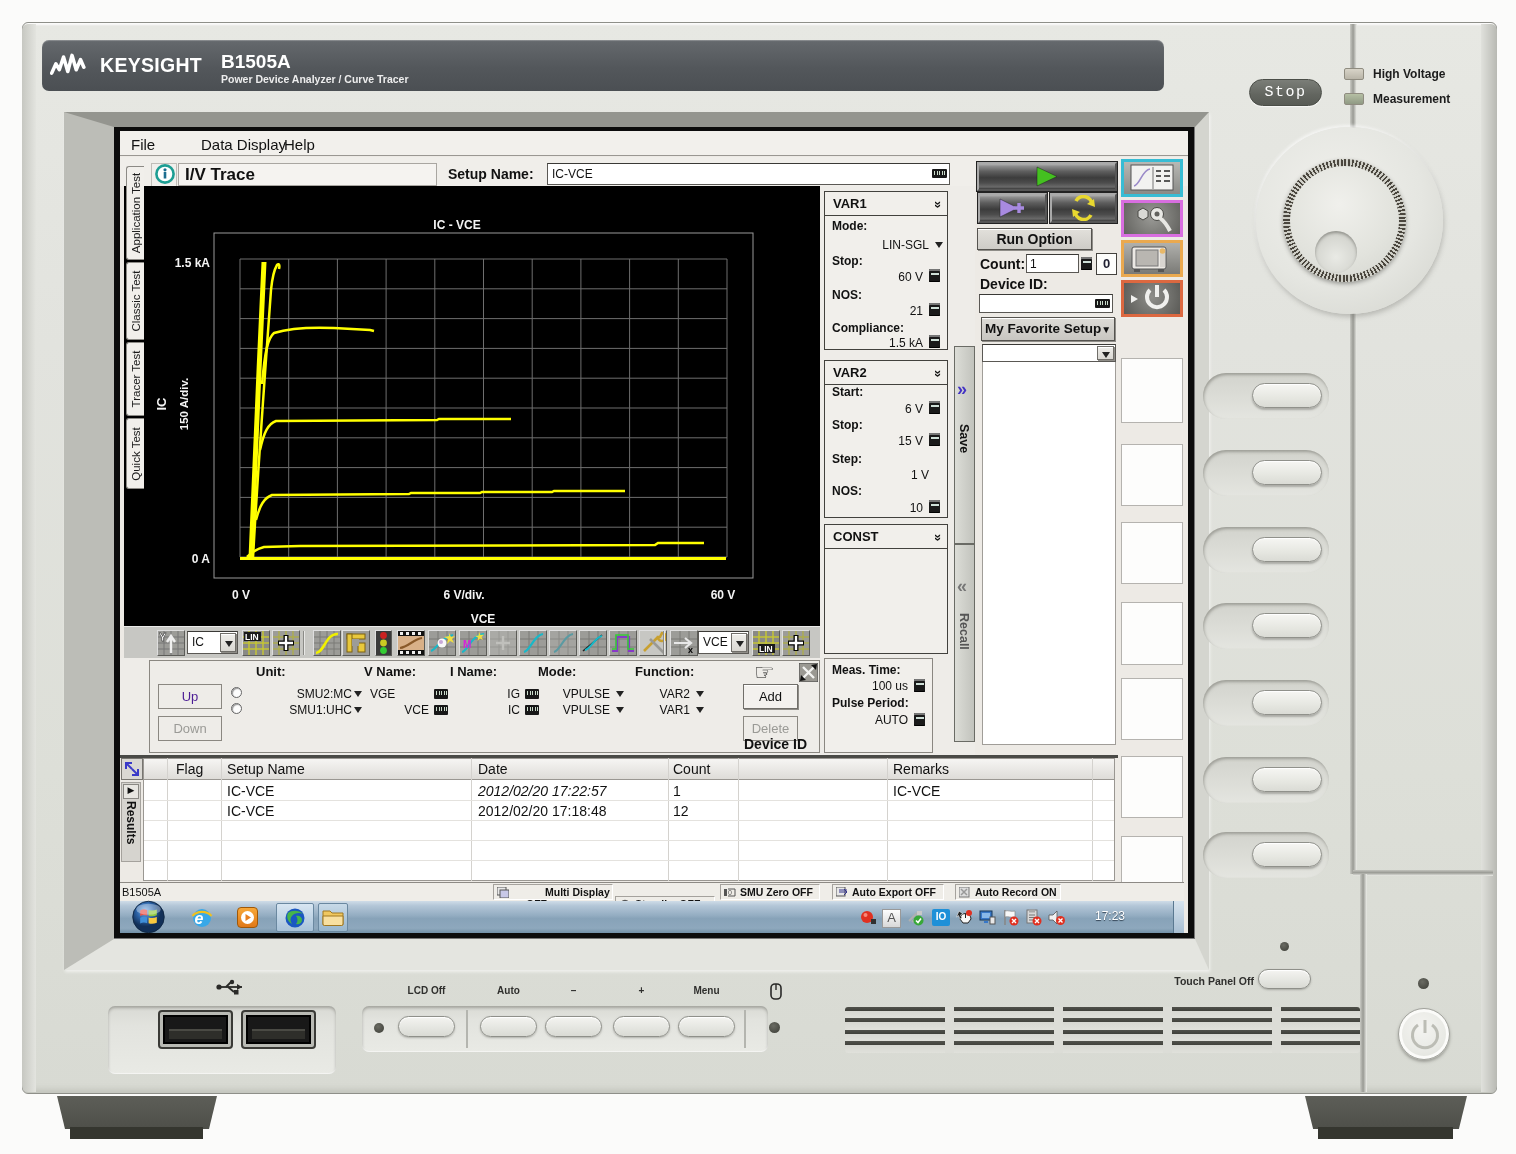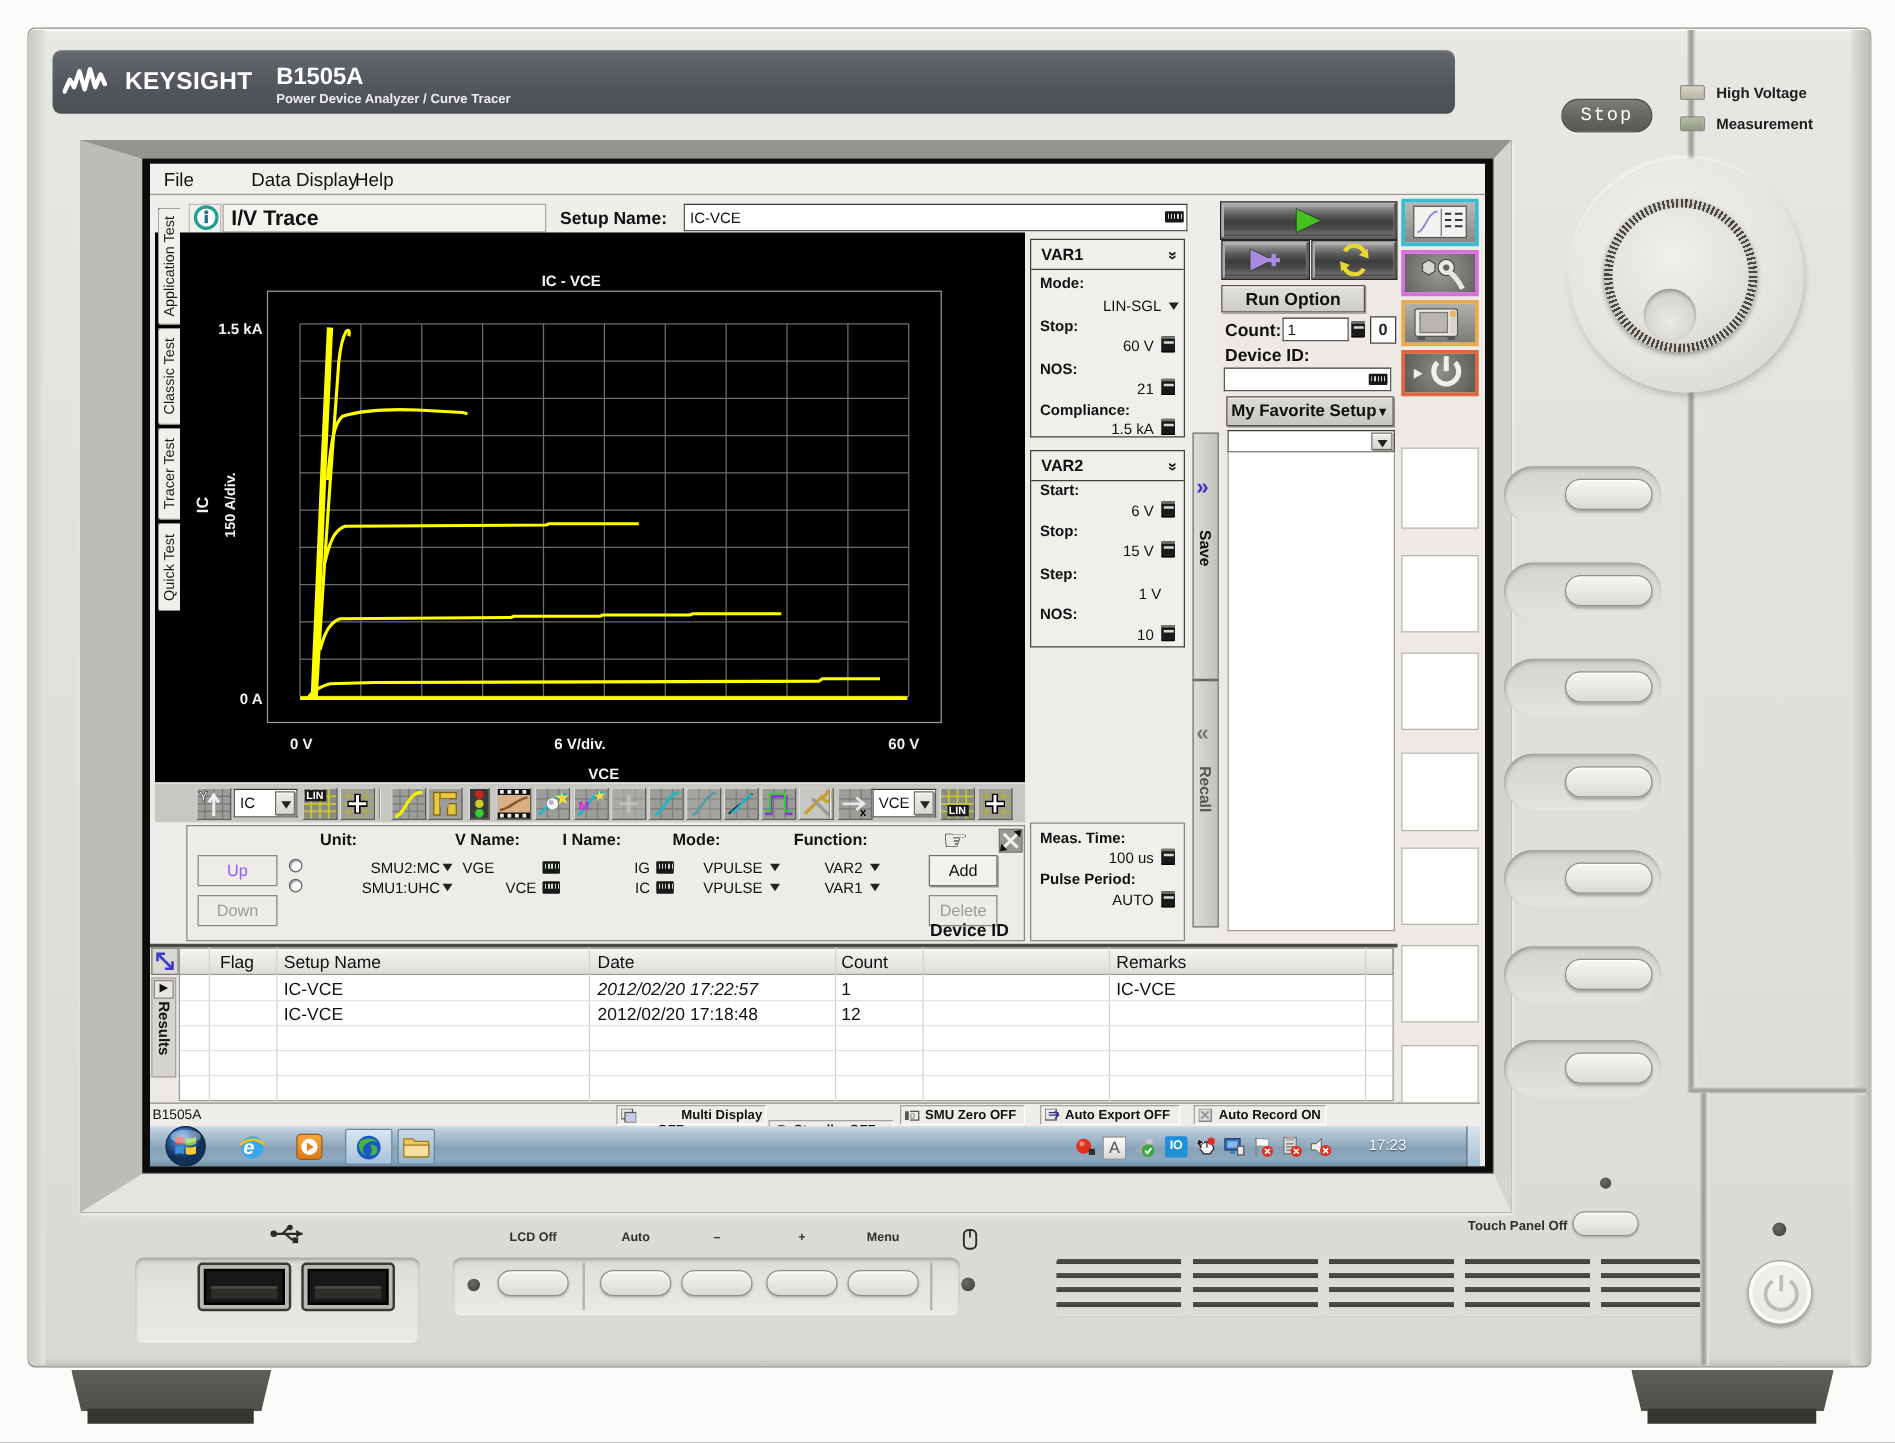--- a/index.html
+++ b/index.html
@@ -400,21 +400,21 @@
     <div class="abs b" style="left:330px;top:533px;width:60px;font-size:13px;">I Name:</div>
     <div class="abs b" style="left:418px;top:533px;width:60px;font-size:13px;">Mode:</div>
     <div class="abs b" style="left:515px;top:533px;width:70px;font-size:13px;">Function:</div>
     <div class="abs" style="left:634px;top:528px;font-size:23px;">☞</div>
     <svg class="abs" style="left:679px;top:532px;" width="19" height="19" viewBox="0 0 19 19">
         <rect x="0" y="0" width="19" height="19" fill="#9a9892" stroke="#444"></rect>
         <path d="M4 15 L15 4 M4 4 L15 15" stroke="#f2f2f0" stroke-width="2.4"></path>
         <path d="M1 18 l6 -1 l-5 -5 z" fill="#111"></path>
         <path d="M18 1 l-6 1 l5 5 z" fill="#111"></path>
       </svg>
-    <div class="gbtn abs" style="left:38px;top:553px;width:64px;height:25px;color:#8b5cf6;font-size:13px;padding-top:4px;background:#eeece8;box-shadow:none;border-color:#8a8781;">Up</div>
+    <div class="gbtn abs" style="left:38px;top:553px;width:64px;height:25px;color:#4c1d95;font-size:13px;padding-top:4px;background:#eeece8;box-shadow:none;border-color:#8a8781;">Up</div>
     <div class="gbtn abs" style="left:38px;top:585px;width:64px;height:25px;color:#9a9a96;font-size:13px;padding-top:4px;background:#eeece8;box-shadow:none;border-color:#8a8781;">Down</div>
     <div class="abs" style="left:111px;top:556px;width:11px;height:11px;border-radius:50%;background:#fdfdfd;border:1px solid #666;box-shadow:inset 1px 1px 1px #999;"></div>
     <div class="abs" style="left:111px;top:572px;width:11px;height:11px;border-radius:50%;background:#fdfdfd;border:1px solid #666;box-shadow:inset 1px 1px 1px #999;"></div>
     <div class="abs" style="left:140px;top:556px;width:92px;height:13px;font-size:12px;text-align:right;">SMU2:MC</div>
       <span class="darr" style="left:234px;top:560px;"></span>
     <div class="abs" style="left:140px;top:572px;width:92px;height:13px;font-size:12px;text-align:right;">SMU1:UHC</div>
       <span class="darr" style="left:234px;top:576px;"></span>
     <div class="abs" style="left:250px;top:556px;width:59px;font-size:12px;text-align:left;">VGE</div>
       <div class="kbicon abs" style="left:314px;top:558px;width:14px;height:10px;"></div>
     <div class="abs" style="left:250px;top:572px;width:59px;font-size:12px;text-align:right;">VCE</div>
@@ -457,21 +457,24 @@
         <div class="calc" style="top:40px;"></div>
       <div class="plab" style="top:57px;">Stop:</div>
         <div class="pval" style="top:73px;">15 V</div>
         <div class="calc" style="top:72px;"></div>
       <div class="plab" style="top:91px;">Step:</div>
         <div class="pval" style="top:107px;right:18px;">1 V</div>
       <div class="plab" style="top:123px;">NOS:</div>
         <div class="pval" style="top:140px;">10</div>
         <div class="calc" style="top:139px;"></div>
     </div>
-    <div class="panelbox abs" style="left:704px;top:527px;width:124px;height:95px;border-color:#8a8781;">
+    <div class="panelbox abs" style="left:704px;top:393px;width:124px;height:130px;">
+      <div class="ptitle">CONST<span class="chev">»</span></div>
+    </div>
+    <div class="panelbox abs" style="left:704px;top:527px;width:109px;height:95px;border-color:#8a8781;">
       <div class="plab" style="top:4px;">Meas. Time:</div>
         <div class="pval" style="top:20px;">100 us</div>
         <div class="calc" style="top:20px;"></div>
       <div class="plab" style="top:37px;">Pulse Period:</div>
         <div class="pval" style="top:54px;">AUTO</div>
         <div class="calc" style="top:54px;"></div>
     </div>
 
     <div class="abs" style="left:834px;top:215px;width:21px;height:396px;background:linear-gradient(90deg,#dcddd7,#c2c3bd);border:1px solid #6a6b65;"></div>
     <div class="abs b" style="left:837px;top:248px;font-size:18px;color:#4434c4;">»</div>

